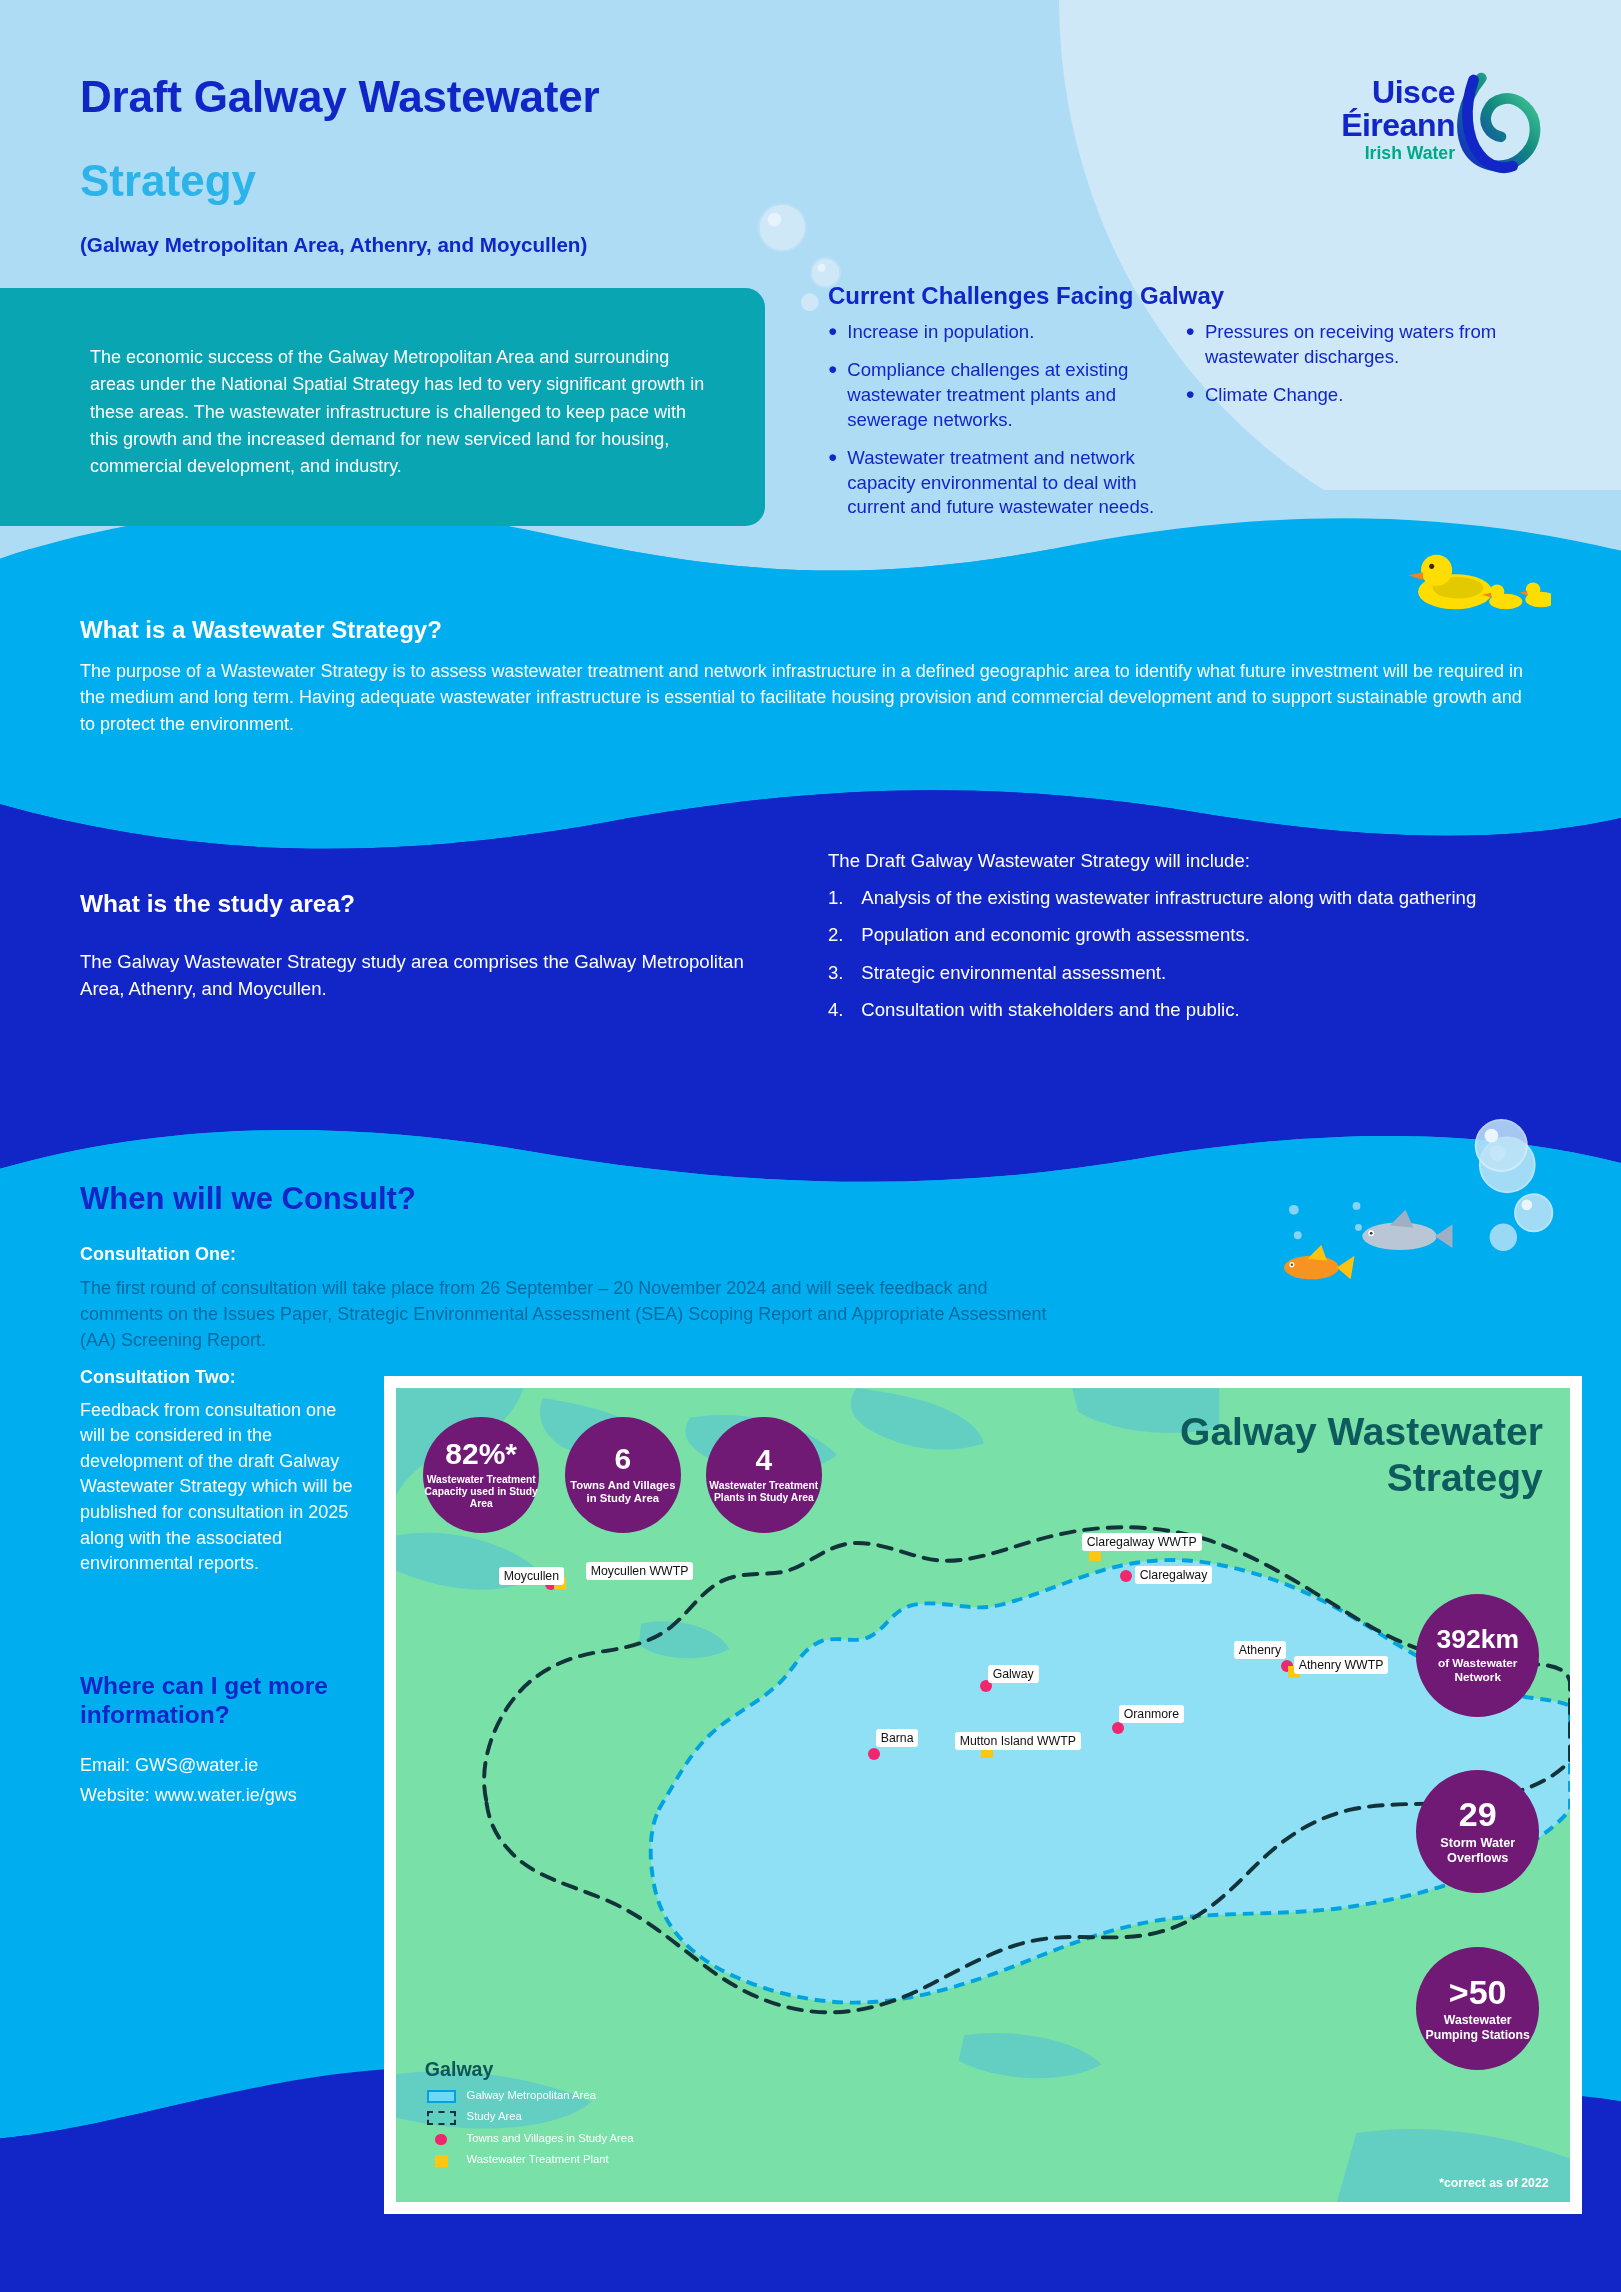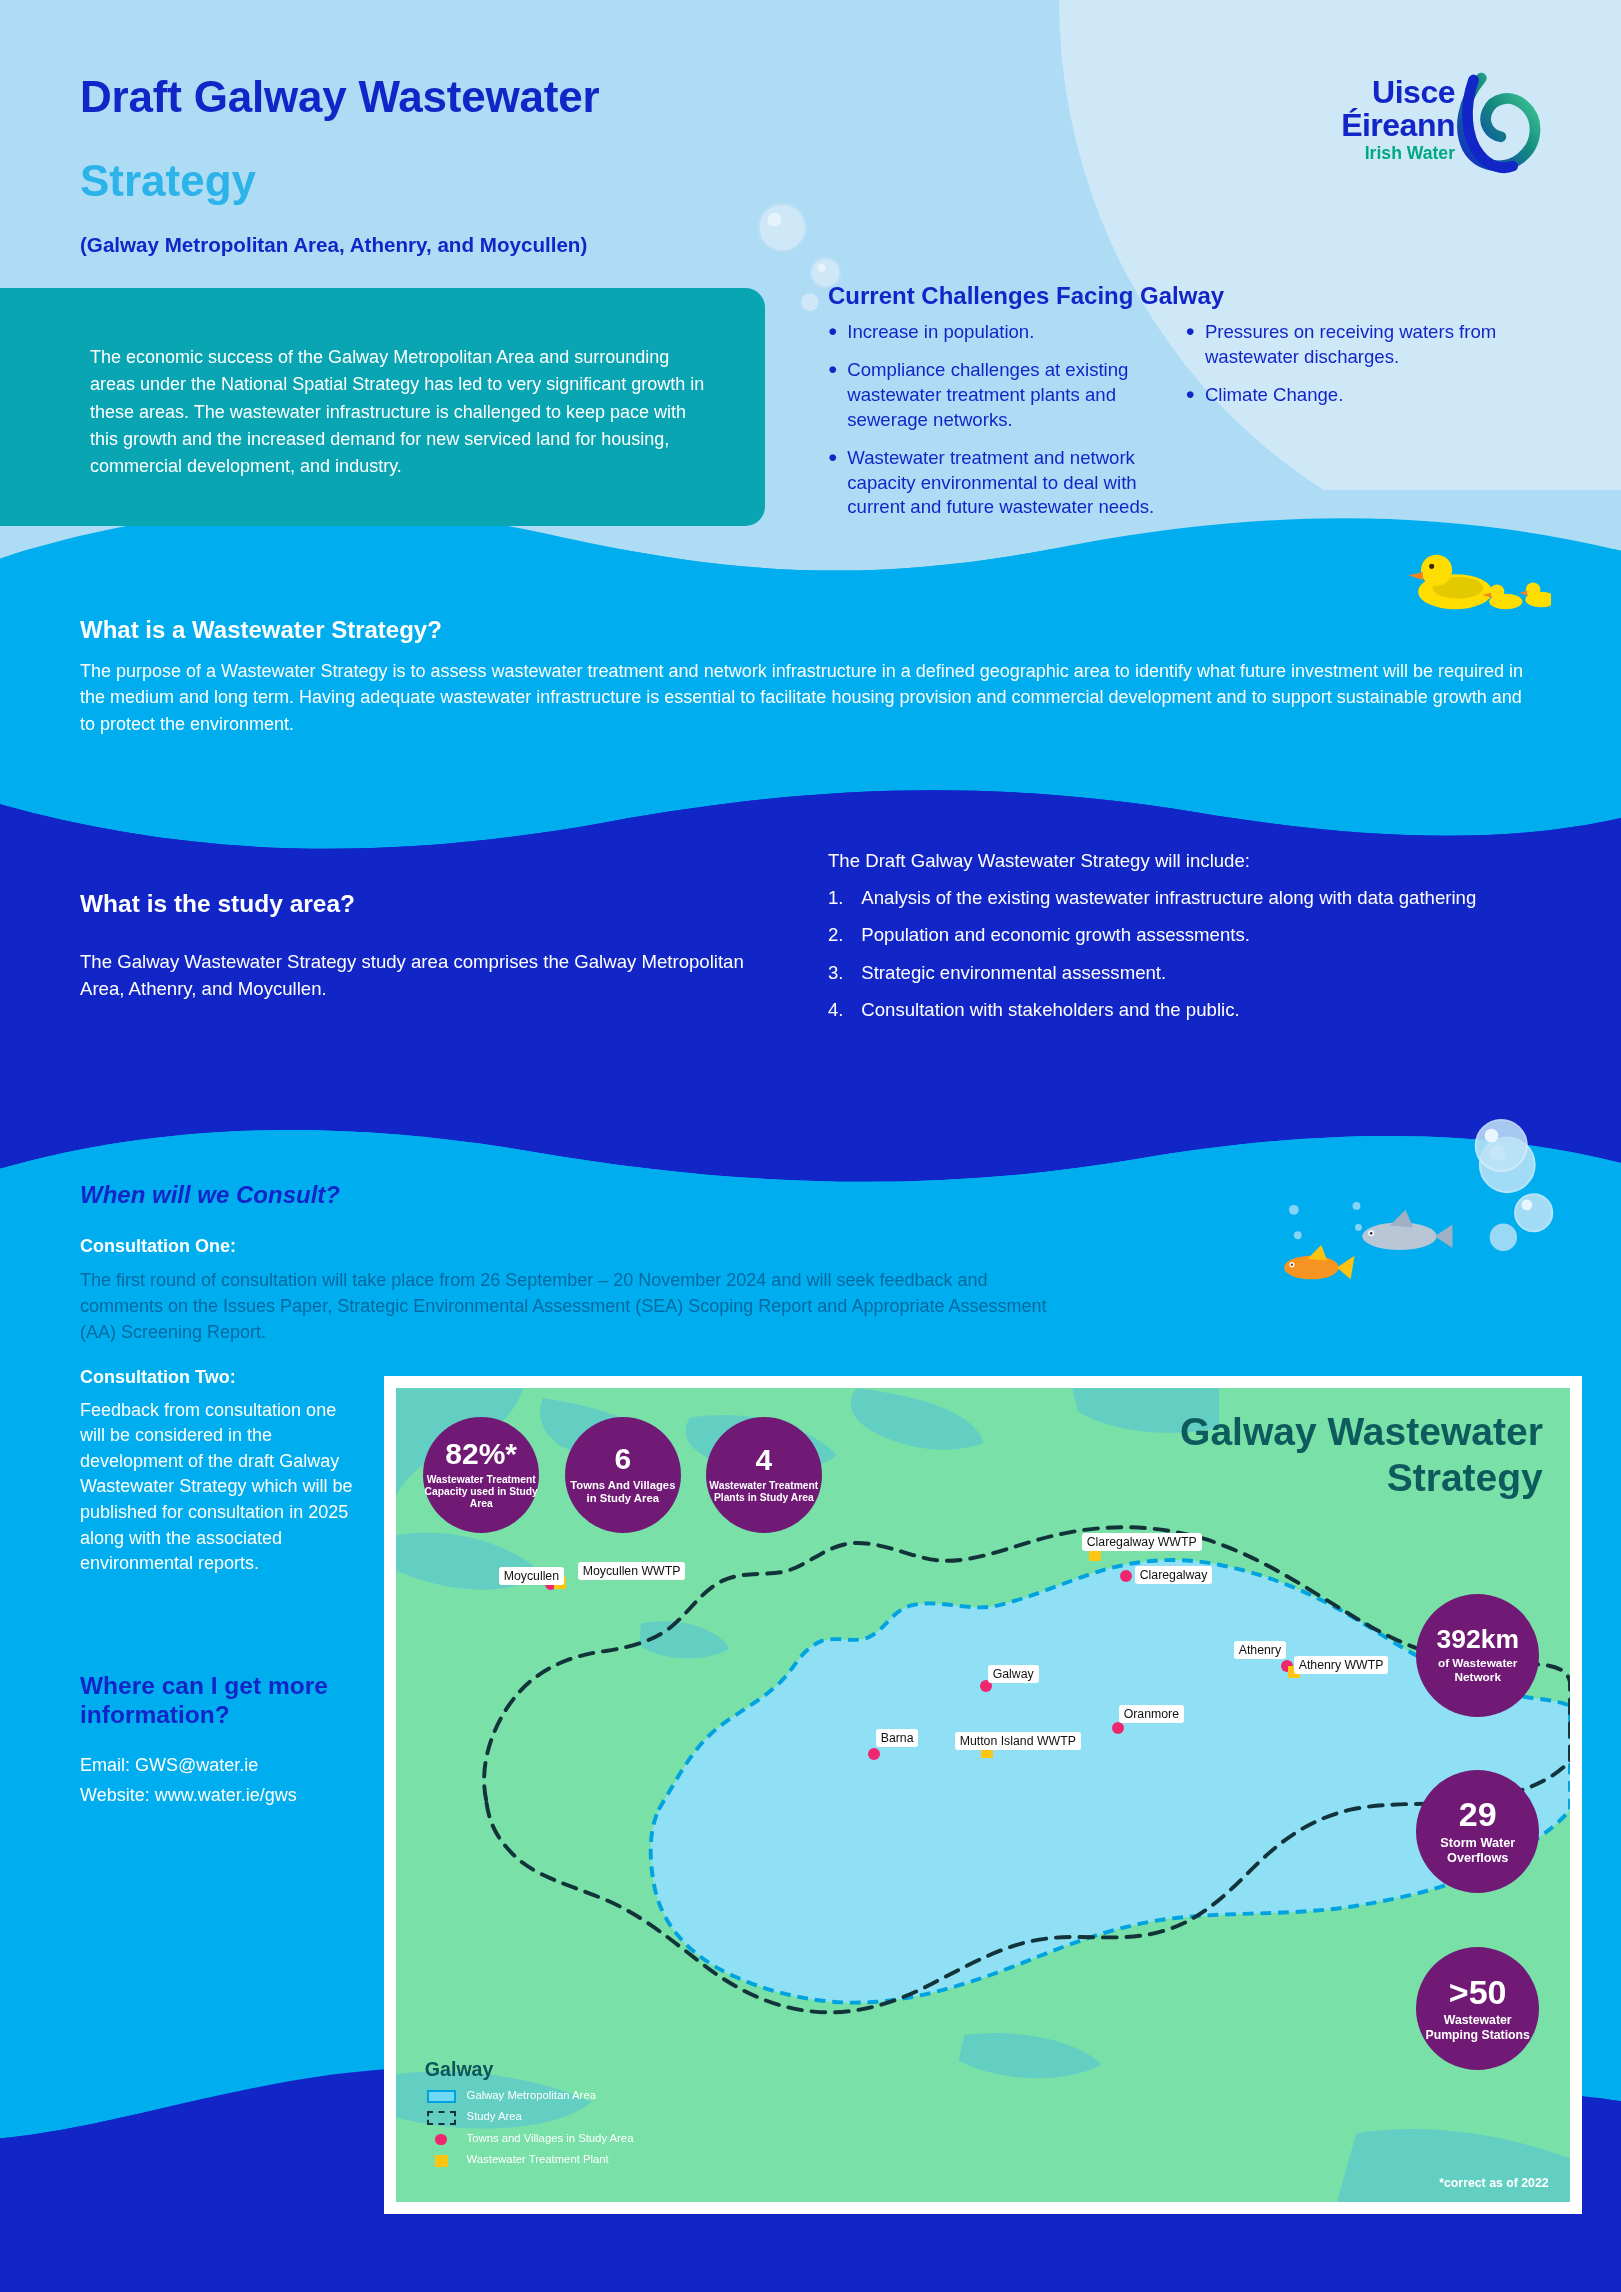--- a/index.html
+++ b/index.html
@@ -83,21 +83,21 @@
   
   #how-dev { position:absolute; left:828px; top:850px; width:745px; }
   #how-dev h2 { color:#ffffff; font-size:24.5px; font-weight:bold; margin-bottom:7.8px; }
   #how-dev .lead { color:#ffffff; font-size:18.6px; margin-bottom:13.7px; }
   .num-li { display:flex; gap:9.8px; color:#ffffff; font-size:18.6px;
             line-height:1.33; margin-bottom:12.7px; }
   .num-li .num { flex:0 0 23.5px; }
 
   
   #consult { position:absolute; left:80px; top:1181px; width:980px; }
-  #consult h2 { color:#1226c8; font-size:24px; font-weight:bold; margin-bottom:27.4px;font-style:italic; }
+  #consult h2 { color:#1226c8; font-size:31px; font-weight:bold; margin-bottom:27.4px; }
   .sub-h { color:#ffffff; font-size:18px; font-weight:bold; margin-bottom:9.8px; }
   #consult p { color:#0369a1; font-size:18px; line-height:1.45; }
 
   #consult-two { position:absolute; left:80px; top:1367px; width:284px; }
   #consult-two p { color:#ffffff; font-size:18px; line-height:1.42; }
 
   #more-info { position:absolute; left:80px; top:1671px; width:294px; }
   #more-info h2 { color:#1226c8; font-size:24.5px; font-weight:bold; line-height:1.2; margin-bottom:21.6px; }
   #more-info p { color:#ffffff; font-size:18px; line-height:1.62; }
 
@@ -458,21 +458,21 @@
       <div class="map-dot" style="left:716px;top:334px;"></div>
       <div class="map-dot" style="left:472px;top:360px;"></div>
       <div class="map-dot" style="left:885px;top:272px;"></div>
 
       <div class="map-sq" style="left:158px;top:189px;"></div>
       <div class="map-sq" style="left:693px;top:161px;"></div>
       <div class="map-sq" style="left:585px;top:358px;"></div>
       <div class="map-sq" style="left:892px;top:278px;"></div>
 
       <div class="map-label" style="left:103px;top:179px;">Moycullen</div>
-      <div class="map-label" style="left:182px;top:174px;">Moycullen WWTP</div>
+      <div class="map-label" style="left:190px;top:174px;">Moycullen WWTP</div>
       <div class="map-label" style="left:686px;top:145px;">Claregalway WWTP</div>
       <div class="map-label" style="left:739px;top:178px;">Claregalway</div>
       <div class="map-label" style="left:592px;top:277px;">Galway</div>
       <div class="map-label" style="left:723px;top:317px;">Oranmore</div>
       <div class="map-label" style="left:480px;top:341px;">Barna</div>
       <div class="map-label" style="left:559px;top:344px;">Mutton Island WWTP</div>
       <div class="map-label" style="left:838px;top:253px;">Athenry</div>
       <div class="map-label" style="left:898px;top:268px;">Athenry WWTP</div>
 
       <div id="legend">

